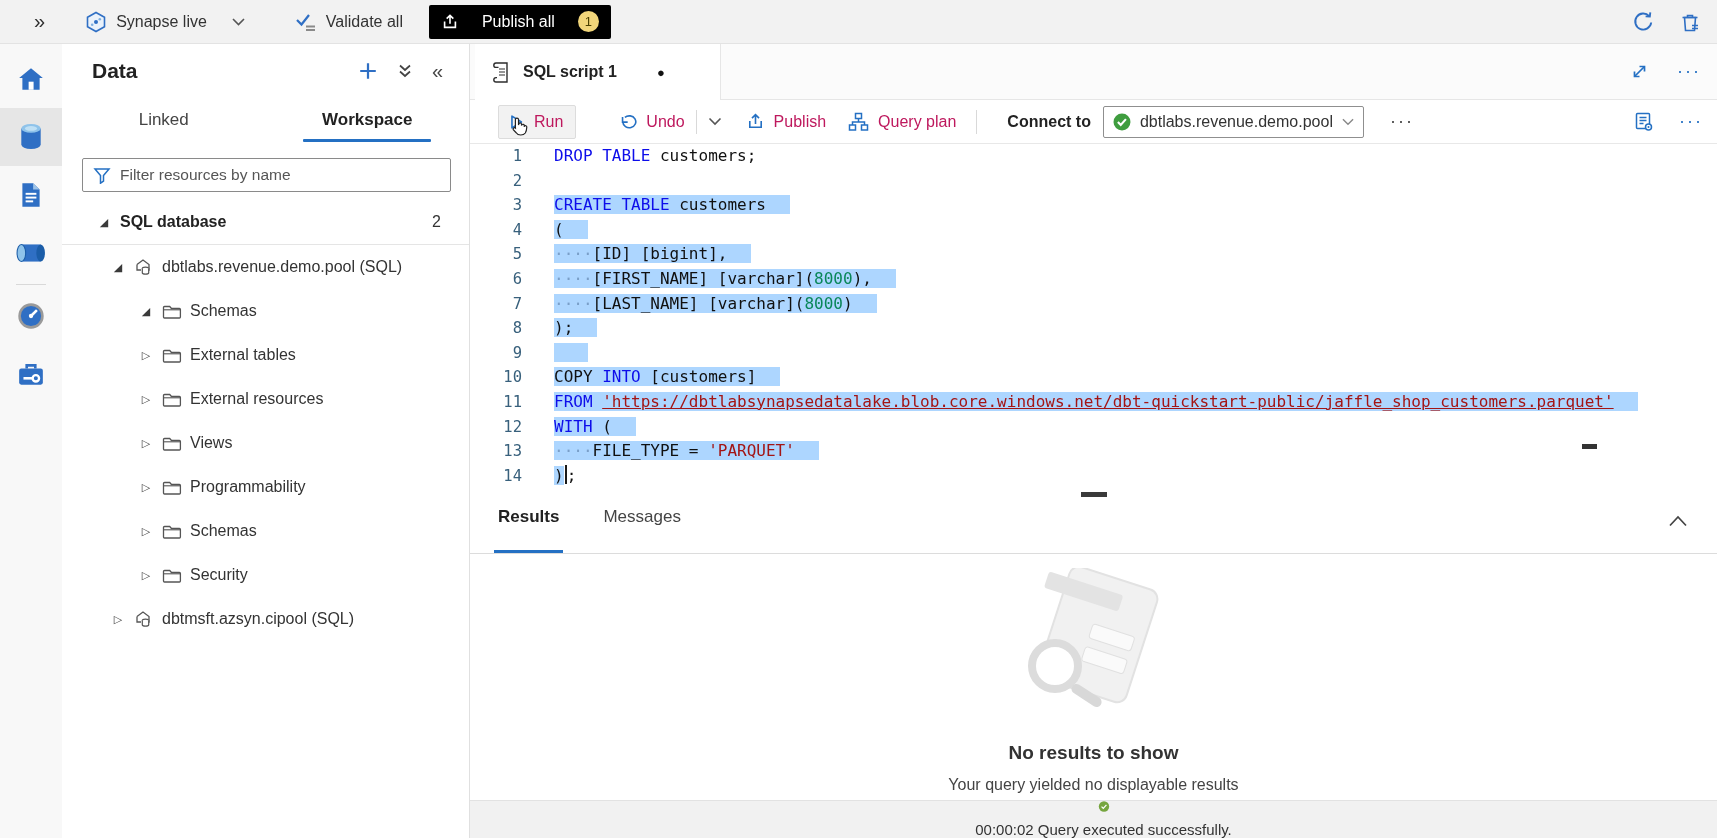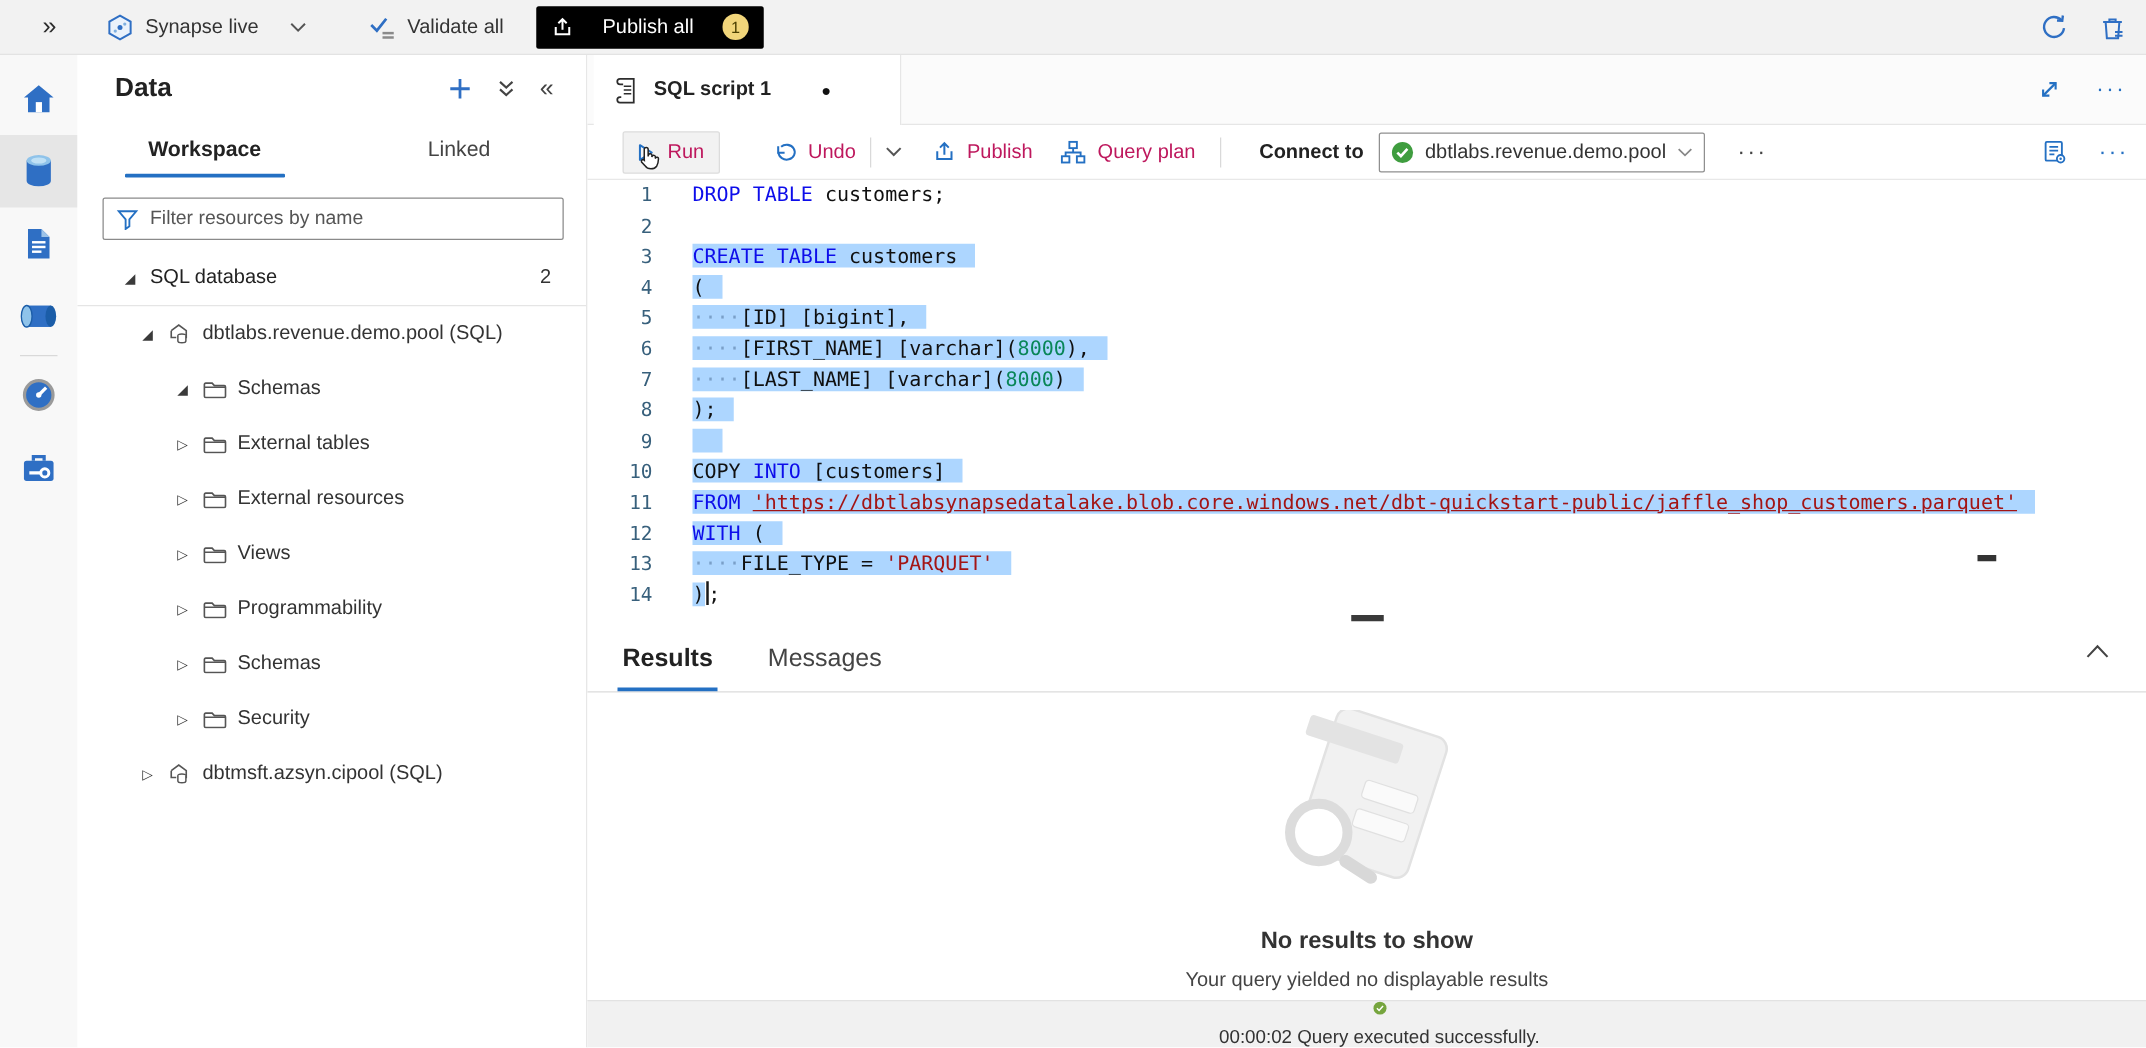--- a/index.html
+++ b/index.html
@@ -48,21 +48,21 @@
   .dp-filter { margin:10px 18px 8px 20px; height:34px; border:1px solid #8a8a8a; border-radius:2px;
                display:flex; align-items:center; padding:0 10px; gap:9px; background:#fff; }
   .dp-filter input { border:none; outline:none; flex:1; font-size:15.5px; color:#333;
                      font-family:inherit; background:transparent; }
   .dp-filter input::placeholder { color:#555; }
   #tree { margin-top:6px; }
   .trow { height:44px; display:flex; align-items:center; cursor:pointer; position:relative; }
   .trow .twisty { width:16px; font-size:11px; color:#3a3a3a; text-align:center; flex:0 0 16px; }
   .trow .ticon { margin-left:8px; flex:0 0 20px; display:flex; }
   .trow .tlabel { margin-left:8px; color:#333; white-space:nowrap; }
-  .trow.lvl0 .tlabel { font-weight:400; color:#222; }
+  .trow.lvl0 .tlabel { font-weight:700; color:#222; }
   .trow .tcount { position:absolute; right:28px; color:#333; }
   .tdivider { border-top:1px solid #e5e5e5; }
 
   
   #editor { position:absolute; top:44px; left:470px; right:0; bottom:0; background:#fff;
             display:flex; flex-direction:column; }
   #tabstrip { height:56px; background:#fbfbfb; border-bottom:1px solid #e6e6e6;
               display:flex; align-items:stretch; position:relative; }
   .etab { width:246px; margin-left:5px; background:#fff; border-right:1px solid #e6e6e6;
           display:flex; align-items:center; gap:12px; padding:0 16px; position:relative;
@@ -96,31 +96,31 @@
               font-size:16px; line-height:24.6px; overflow:hidden; }
   .cl { height:24.6px; white-space:pre; }
   .ln { display:inline-block; width:52px; text-align:right; margin-right:32px; color:#38607c;
         font-size:15.5px; }
   .kw { color:#0d0dea; }
   .pl { color:#101010; }
   .str { color:#a31515;margin-top:44px; }
   .num { color:#098658; }
   .ws { color:rgba(40,70,110,0.38); }
   .link { text-decoration:underline; }
-  .sel { background:#add6ff; padding-right:14px; }
+  .sel { background:#add6ff; padding-right:24px; }
   .cursor { display:inline-block; width:2px; height:19px; background:#1a1a1a;
             vertical-align:middle; margin:0 0 3px 1px; }
   .ruler-mark { position:absolute; left:1112px; top:300px; width:15px; height:5px; background:#333; }
 
   
   #resultshdr { height:58px; border-bottom:1px solid #dcdcdc; display:flex; align-items:flex-end;
                 padding:0 0 0 28px; position:relative; }
   .splitter-handle { position:absolute; top:-4px; left:50%; width:26px; height:5px;
                      background:#3a3a3a; transform:translateX(-50%); cursor:row-resize; }
-  .rtab { font-size:20px; color:#444; padding-bottom:14px; margin-right:44px; cursor:pointer;
+  .rtab { font-size:17px; color:#444; padding-bottom:26px; margin-right:44px; cursor:pointer;
           position:relative; }
   .rtab.active { color:#222; font-weight:600; }
   .rtab.active::after { content:""; position:absolute; left:-4px; right:-4px; bottom:0;
                         height:3px; background:#2470c3; }
   .collapse-up { position:absolute; right:28px; top:18px; cursor:pointer; }
   #resultsbody { flex:1; display:flex; flex-direction:column; align-items:center;
                  justify-content:flex-start; padding-top:14px; background:#fff; }
   .empty-title { margin-top:18px; font-size:19px; font-weight:600; color:#333; }
   .empty-sub { margin-top:12px; font-size:16px; color:#444; }
 
@@ -256,22 +256,22 @@
         <svg width="18" height="18" viewBox="0 0 18 18">
             <polyline points="4,3.5 9,8 14,3.5" fill="none" stroke="#444" stroke-width="1.7"></polyline>
             <polyline points="4,9.5 9,14 14,9.5" fill="none" stroke="#444" stroke-width="1.7"></polyline>
           </svg>
       </span>
       <span class="glyph">«</span>
     </div>
   </div>
 
   <div class="dp-tabs">
+    <div class="ptab">Linked</div>
     <div class="ptab active">Workspace</div>
-    <div class="ptab">Linked</div>
   </div>
 
   <div class="dp-filter">
     <span>
       <svg width="18" height="17" viewBox="0 0 18 17">
           <path d="M2 2 h14 l-5.5 6.5 v5.5 l-3 2.2 V8.5 z" fill="none" stroke="#2470c3" stroke-width="1.5"></path>
         </svg>
     </span>
     <input type="text" value="" placeholder="Filter resources by name" style="">
   </div>

